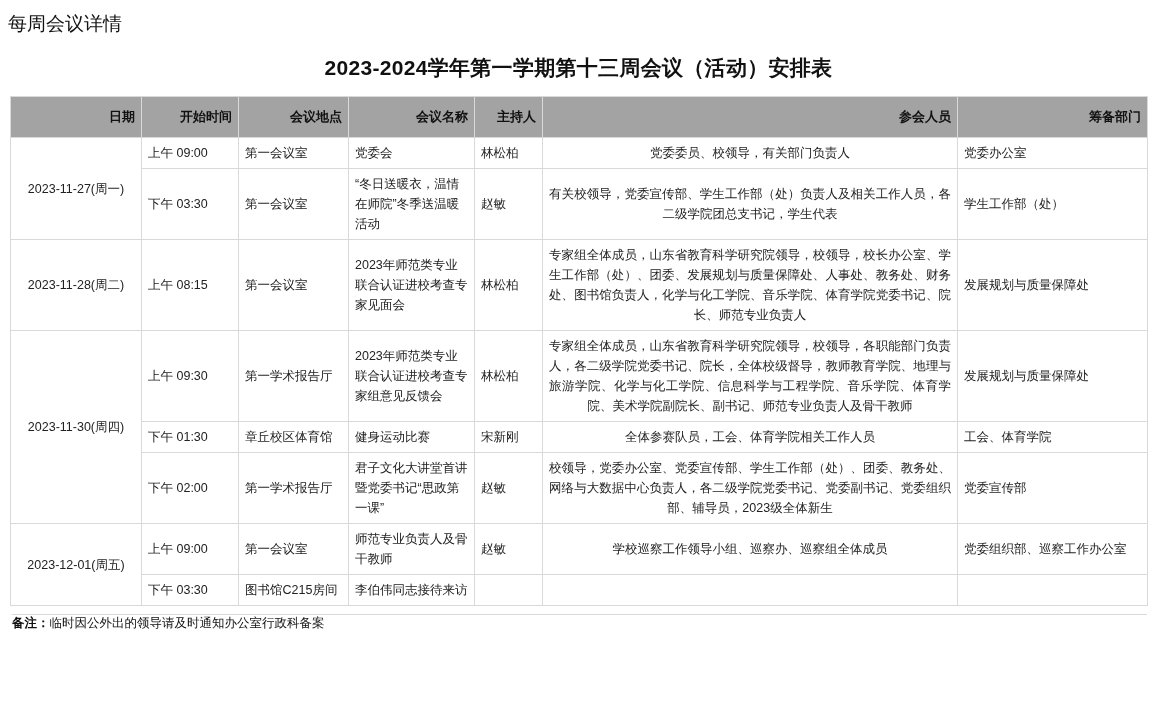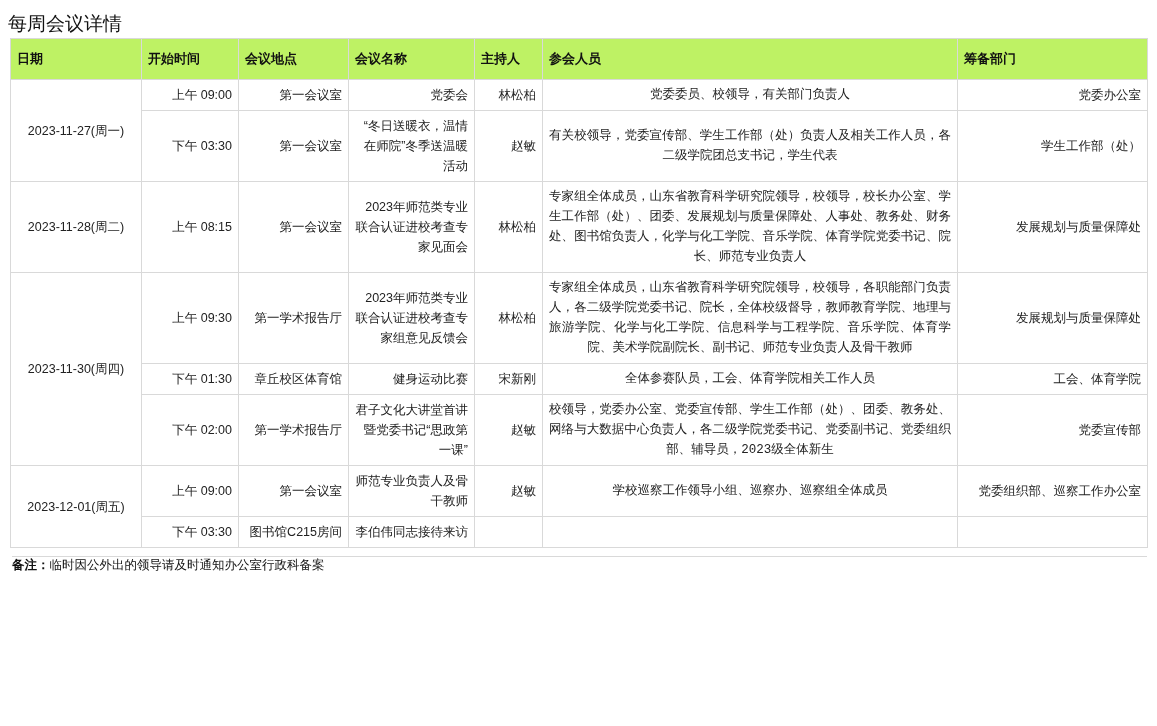--- a/index.html
+++ b/index.html
@@ -46,36 +46,35 @@
     table-layout: fixed;
     font-size: 12.5px;
   }
   table.sched th, table.sched td {
     border: 1px solid #d9d9d9;
     padding: 5px 6px;
     vertical-align: middle;
     line-height: 20px;
   }
   table.sched thead th {
-    background: #bef264;
+    background: #a3a3a3;
     font-weight: bold;
-    text-align: left;
+    text-align: right;
     height: 30px;
     font-size: 13px;
     color: #111;
   }
   td.c {
-    text-align: right;
+    text-align: left;
   }
   td.just {
     text-align: justify;
     text-align-last: center;
     padding-left: 10px;
     padding-right: 10px;
-    font-family: Liberation Mono, monospace;
   }
   td.date-cell {
     text-align: center;
     font-size: 12.5px;
   }
   .note {
     padding: 8px 10px 0 12px;
     font-size: 12.5px;
     color: #111;
   }
@@ -93,20 +92,21 @@
   col.c-people { width: 415px; }
   col.c-dept { width: 190px; }
 </style>
 </head>
 <body>
 
 <div class="page">
 
   <div class="page-heading">每周会议详情</div>
 
+  <div class="doc-title">2023-2024学年第一学期第十三周会议（活动）安排表</div>
 
   <div class="table-wrap">
     <table class="sched">
       <colgroup>
         <col class="c-date">
         <col class="c-time">
         <col class="c-place">
         <col class="c-name">
         <col class="c-host">
         <col class="c-people">

